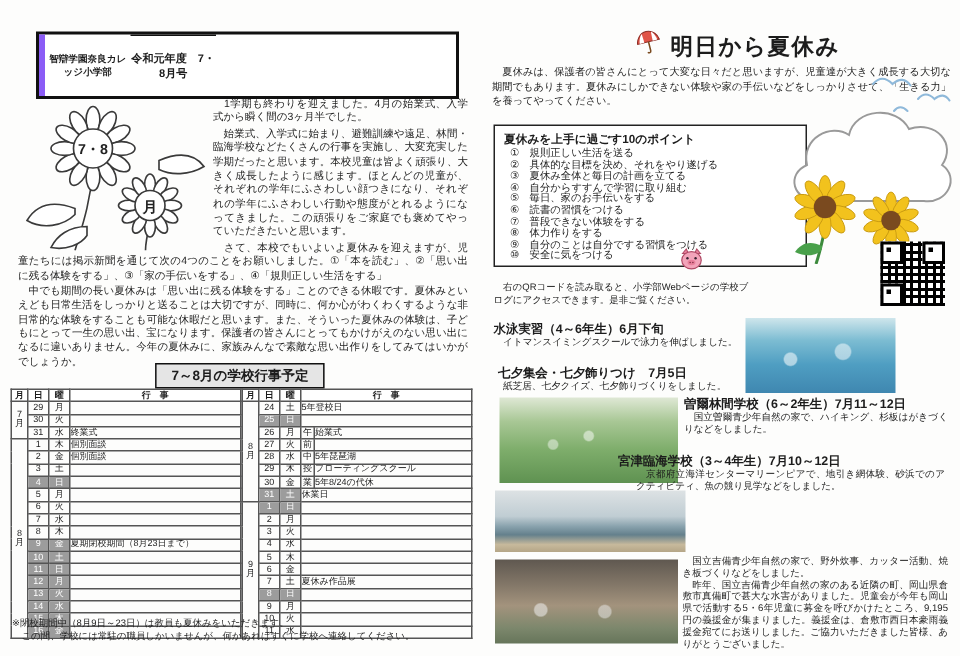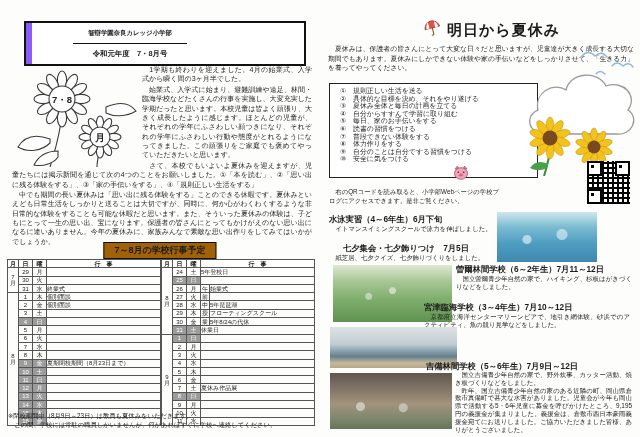--- a/index.html
+++ b/index.html
@@ -9,33 +9,33 @@
     overflow:hidden;
   }
   .page{position:absolute;top:0;width:320px;height:437px;}
   #left-page{left:0;}
   #right-page{left:320px;}
 
   
   .masthead{position:absolute;left:24px;top:21px;width:278px;height:41px;border:2px solid #111;display:flex;background:#fff;}
   .mh-title{flex:1;display:flex;align-items:center;justify-content:center;
     font-family:"DejaVu Serif","Liberation Serif",serif;font-weight:bold;font-size:26px;letter-spacing:2px;}
-  .mh-info{width:114px;border-left:6px solid #8b5cf6;display:flex;flex-direction:column;font-weight:bold;text-align:center;padding-left:41px;}
+  .mh-info{width:114px;border-left:4px solid #8b5cf6;display:flex;flex-direction:row;font-weight:bold;text-align:center;}
   .mh-info div{flex:1;display:flex;align-items:center;justify-content:center;}
   .mh-org{font-size:6.4px;}
   .mh-issue,.mh-date{font-size:7.4px;border-top:1px solid #111;}
 
   
   .left-body{position:absolute;left:12px;top:65px;width:300px;font-size:7px;line-height:1.34;text-align:justify;}
   .left-body p{margin:0 0 1px 0;}
   .flower-wrap{float:left;width:126px;height:100px;margin:2px 4px 0 0;}
 
   
   .sched-title{position:absolute;left:160px;top:242px;transform:translateX(-50%);
-    border:1.5px solid #111;background:#a16207;padding:1px 10px;font-size:9px;font-weight:bold;white-space:nowrap;}
+    border:1.5px solid #111;background:#e5e5e5;padding:1px 10px;font-size:9px;font-weight:bold;white-space:nowrap;}
   .sched-wrap{position:absolute;left:7px;top:259px;display:flex;}
   table.sched{border-collapse:collapse;table-layout:fixed;}
   .sched td,.sched th{border:1px solid #555;font-size:6px;line-height:1;padding:0;height:7.3px;overflow:hidden;}
   .sched th{font-weight:bold;text-align:center;background:#fff;}
   .mcell{text-align:center;vertical-align:middle;font-size:6px;line-height:1.1;}
   .dcell,.wcell{text-align:center;}
   .scell{text-align:center;}
   .ecell{text-align:left;white-space:nowrap;padding-left:2px;}
   .gray{background:#9c9c9c;color:#fff;}
   .sched-note{position:absolute;left:8px;top:412px;font-size:6.3px;line-height:1.35;}
@@ -406,20 +406,21 @@
           <path d="M10 9.2 L10 16.5 C10 18 8.2 18.2 7.6 17" fill="none" stroke="#7a4a1f" stroke-width="1.2"></path>
         </g>
       </svg>
     </span>
     <span class="headline-text">明日から夏休み</span>
   </div>
 
   <div class="intro">　夏休みは、保護者の皆さんにとって大変な日々だと思いますが、児童達が大きく成長する大切な期間でもあります。夏休みにしかできない体験や家の手伝いなどをしっかりさせて、「生きる力」を養ってやってください。</div>
 
   <div class="points-box">
+    <div class="points-title">夏休みを上手に過ごす10のポイント</div>
     <div>
         <div class="point-item">①　規則正しい生活を送る</div>
         <div class="point-item">②　具体的な目標を決め、それをやり遂げる</div>
         <div class="point-item">③　夏休み全体と毎日の計画を立てる</div>
         <div class="point-item">④　自分からすすんで学習に取り組む</div>
         <div class="point-item">⑤　毎日、家のお手伝いをする</div>
         <div class="point-item">⑥　読書の習慣をつける</div>
         <div class="point-item">⑦　普段できない体験をする</div>
         <div class="point-item">⑧　体力作りをする</div>
         <div class="point-item">⑨　自分のことは自分でする習慣をつける</div>
@@ -492,30 +493,29 @@
     <div class="qf tr"></div>
     <div class="qf bl"></div>
   </div>
 
   <div class="qr-note">　右のQRコードを読み取ると、小学部Webページの学校ブログにアクセスできます。是非ご覧ください。</div>
 
   <div class="sec-title" style="left:9px;top:214px;text-align:center;">水泳実習（4～6年生）6月下旬</div>
   <div class="sec-body" style="left:9px;top:225px;width:165px;">　イトマンスイミングスクールで泳力を伸ばしました。</div>
   <div class="photo" id="photo-pool"></div>
 
-  <div class="sec-title" style="left:23px;top:243px;">七夕集会・七夕飾りつけ　7月5日</div>
+  <div class="sec-title" style="left:12px;top:243px;">七夕集会・七夕飾りつけ　7月5日</div>
   <div class="sec-body" style="left:9px;top:254px;width:172px;">　紙芝居、七夕クイズ、七夕飾りづくりをしました。</div>
 
   <div class="photo" id="photo-hike"></div>
   <div class="sec-title" style="left:136px;top:264px;">曽爾林間学校（6～2年生）7月11～12日</div>
   <div class="sec-body" style="left:136px;top:275px;width:176px;">　国立曽爾青少年自然の家で、ハイキング、杉板はがきづくりなどをしました。</div>
 
-  <div class="sec-title" style="left:104px;top:302px;">宮津臨海学校（3～4年生）7月10～12日</div>
+  <div class="sec-title" style="left:92px;top:302px;">宮津臨海学校（3～4年生）7月10～12日</div>
   <div class="sec-body" style="left:104px;top:313px;width:206px;">　京都府立海洋センターマリーンピアで、地引き網体験、砂浜でのアクティビティ、魚の競り見学などをしました。</div>
   <div class="photo" id="photo-beach"></div>
 
-  <div class="sec-title" style="left:106px;top:361px;">吉備林間学校（5～6年生）7月9日～12日</div>
   <div class="sec-body" style="left:135px;top:371px;width:177px;line-height:1.22;">
     <p>　国立吉備青少年自然の家で、野外炊事、カッター活動、焼き板づくりなどをしました。</p>
     <p>　昨年、国立吉備青少年自然の家のある近隣の町、岡山県倉敷市真備町で甚大な水害がありました。児童会が今年も岡山県で活動する5・6年児童に募金を呼びかけたところ、9,195円の義援金が集まりました。義援金は、倉敷市西日本豪雨義援金宛てにお送りしました。ご協力いただきました皆様、ありがとうございました。</p>
   </div>
   <div class="photo" id="photo-cook"></div>
 </div>
 
 </body></html>

